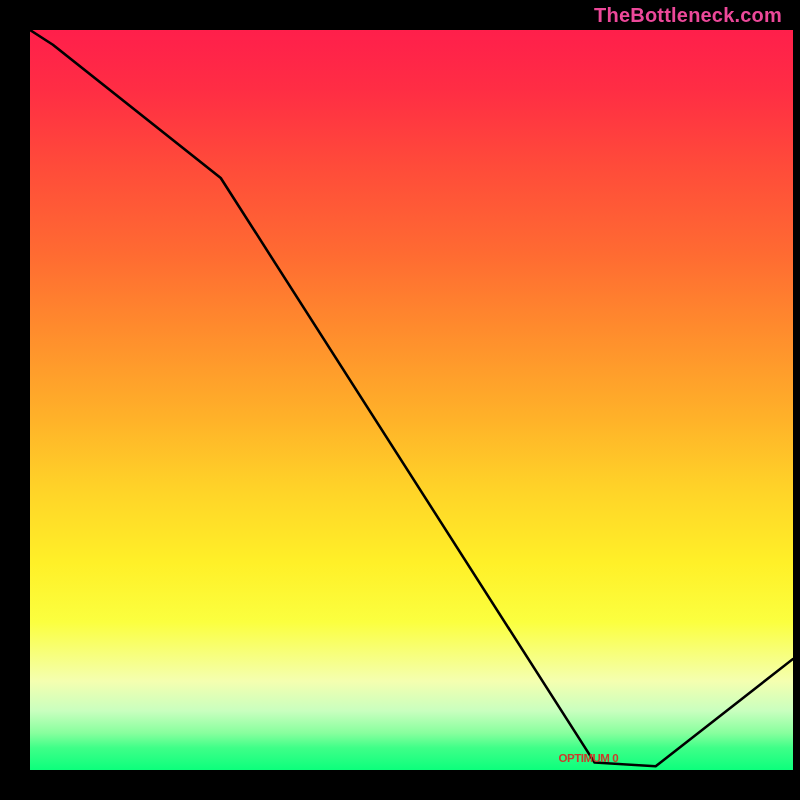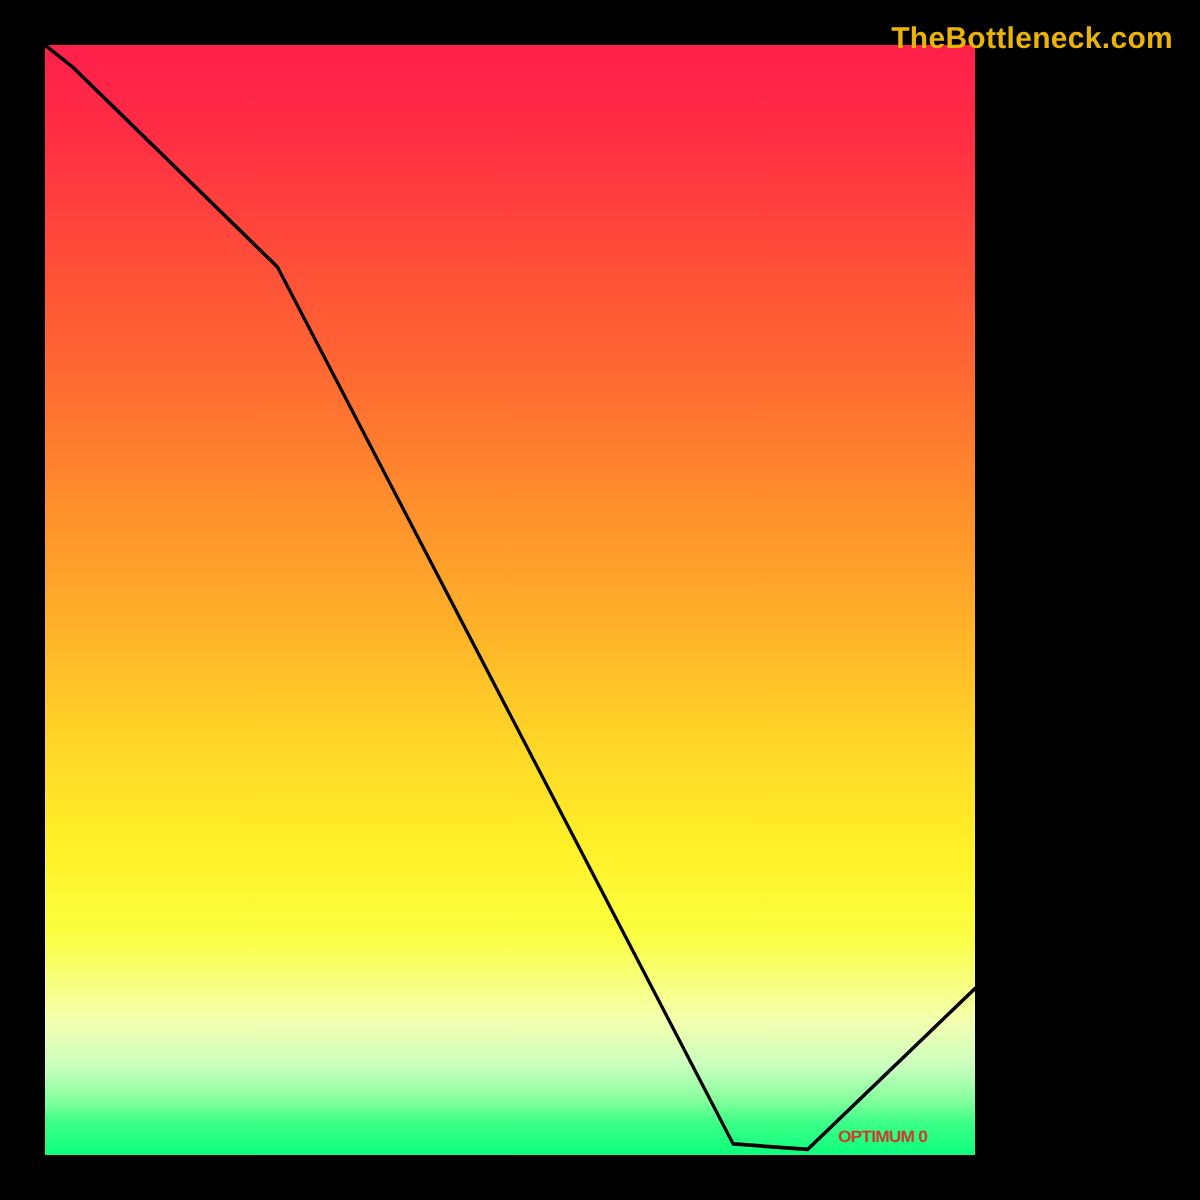--- a/index.html
+++ b/index.html
@@ -14,32 +14,31 @@
   .frame {
     position: relative;
     width: 800px;
     height: 800px;
     background: #000;
   }
   .watermark {
     position: absolute;
     top: 4px;
     right: 18px;
-    color: #eab308;
+    color: #ec4899;
     font-size: 20px;
     font-weight: 600;
     letter-spacing: 0.2px;
     z-index: 10;
-    margin-top: 11px;
   }
   .plot-area {
     position: absolute;
     left: 30px;
     top: 30px;
-    width: 620px;
+    width: 763px;
     height: 740px;
     overflow: hidden;
   }
   .gradient {
     position: absolute;
     inset: 0;
     background: linear-gradient(
       to bottom,
       #ff1f4b 0%,
       #ff2d44 8%,

